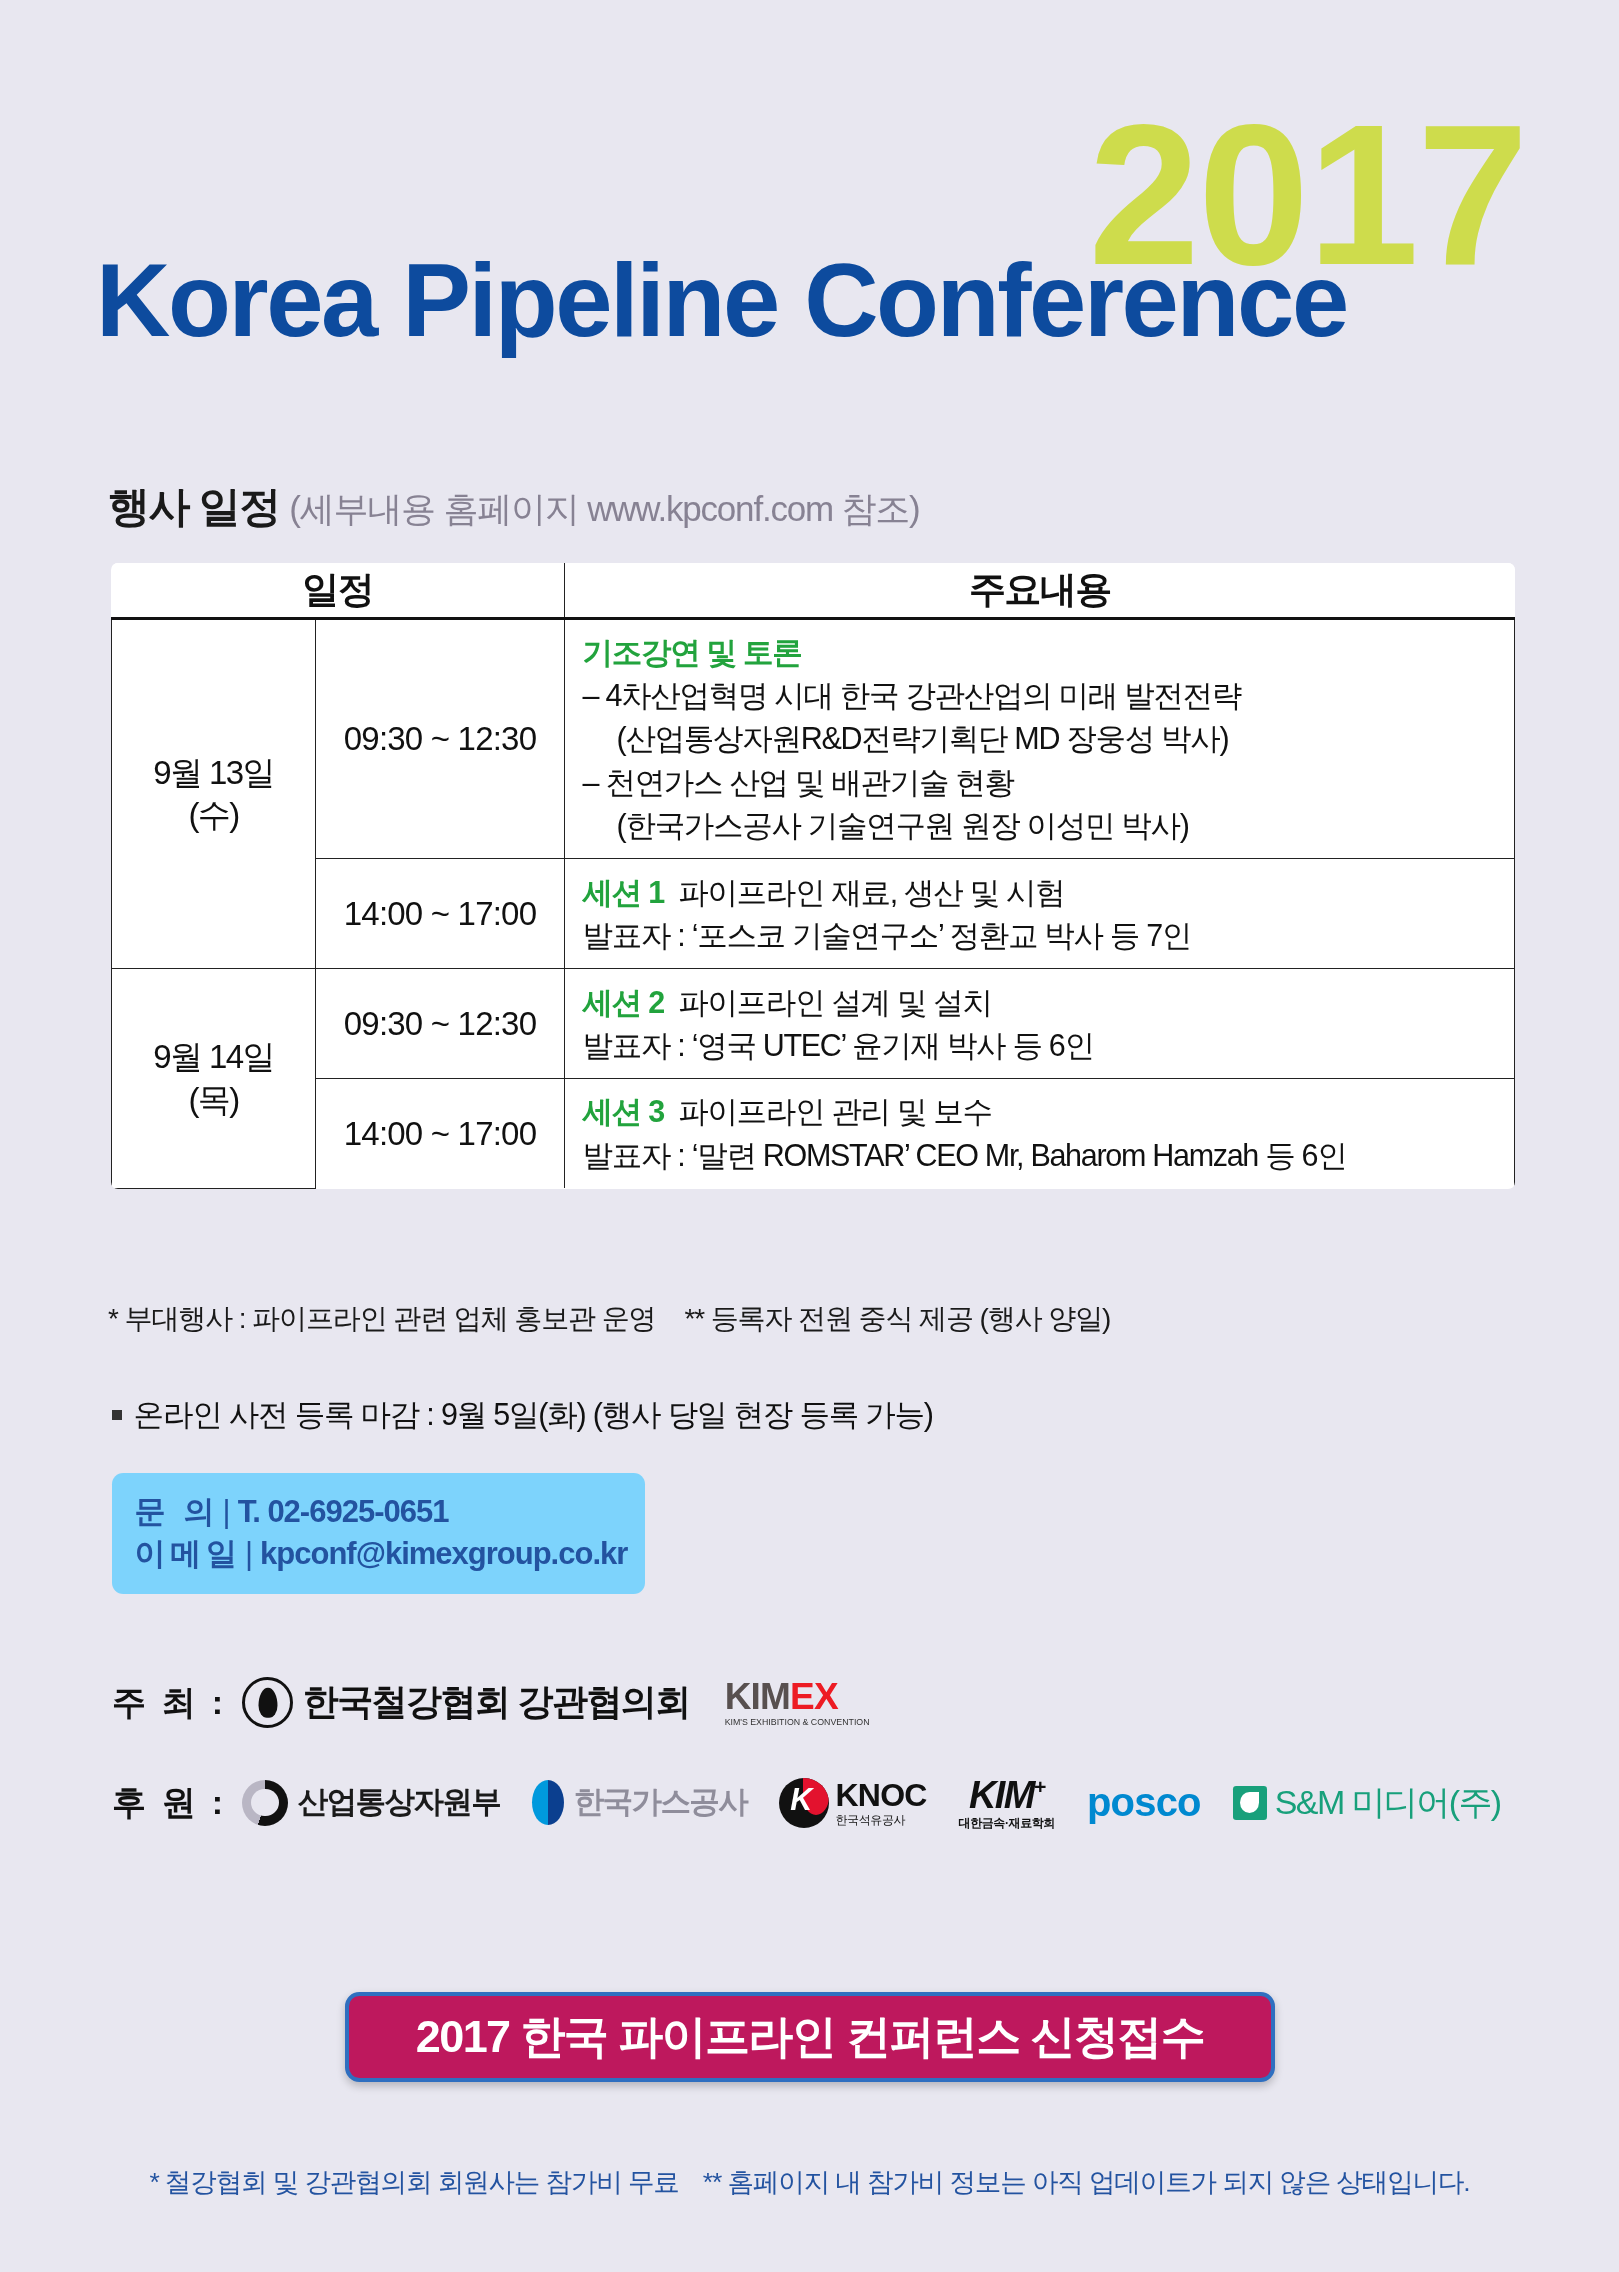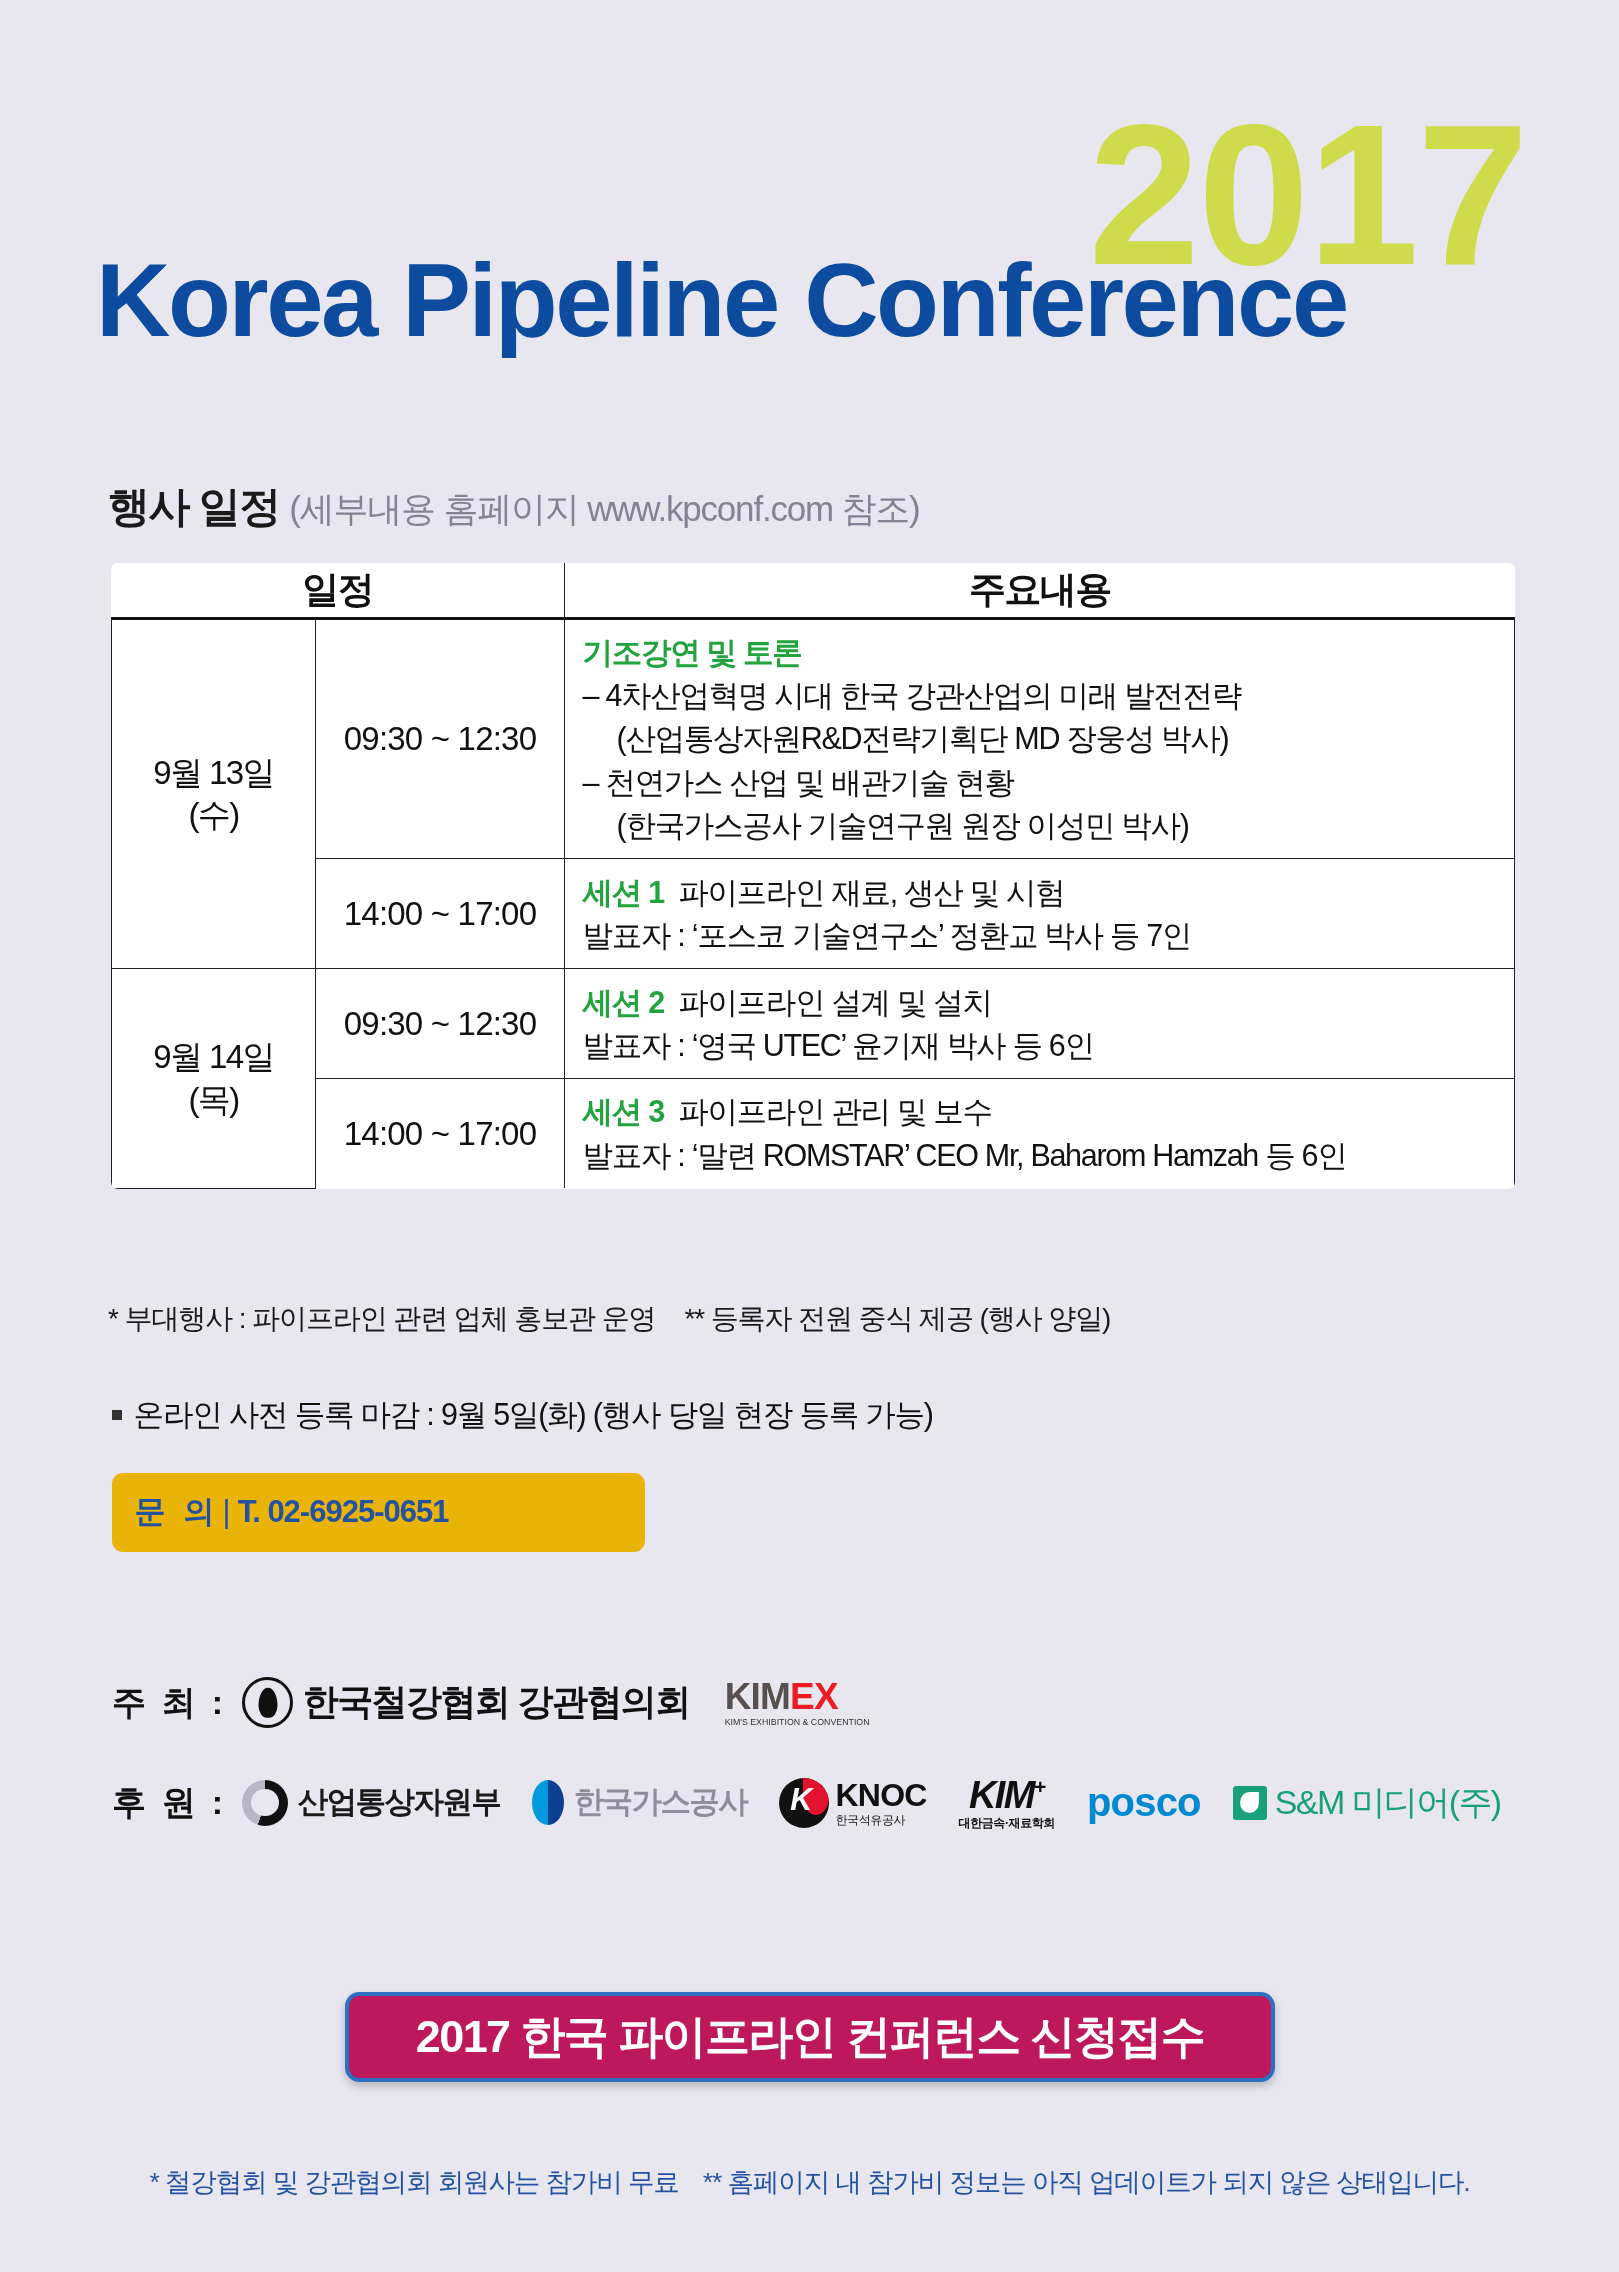--- a/index.html
+++ b/index.html
@@ -167,21 +167,21 @@
     margin-right: 11.2px;
     vertical-align: 4.8px;
   }
 
   
   #contact-box {
     position: absolute;
     left: 112px;
     top: 1473px;
     width: 533px;
-    background: #eab308;
+    background: #7dd3fc;
     border-radius: 11.2px;
     padding: 17.6px 0 19px 22.4px;
   }
   #contact-box .row {
     font-size: 31px;
     color: #2353a0;
     font-weight: 700;
     letter-spacing: -1px;
     line-height: 1.36;
     white-space: nowrap;
@@ -446,20 +446,23 @@
 </div>
 
 <div id="register-note">
   <span class="sqbullet"></span><span>온라인 사전 등록 마감 : 9월 5일(화) (행사 당일 현장 등록 가능)</span>
 </div>
 
 <div id="contact-box">
   <div class="row">
     <span class="lbl">문  의</span><span class="sep">|</span><span>T. 02-6925-0651</span>
   </div>
+  <div class="row">
+    <span class="lbl">이메일</span><span class="sep">|</span><span>kpconf@kimexgroup.co.kr</span>
+  </div>
 </div>
 
 <div id="organizers">
   <span class="org-label">주 최 :</span>
   <span class="kisa-mark"></span>
   <span class="kisa-text">한국철강협회 강관협의회</span>
   <span class="kimex-logo">
     <span class="kim">KIM</span><span class="ex">EX</span>
     <span class="tag">KIM'S EXHIBITION &amp; CONVENTION</span>
   </span>

